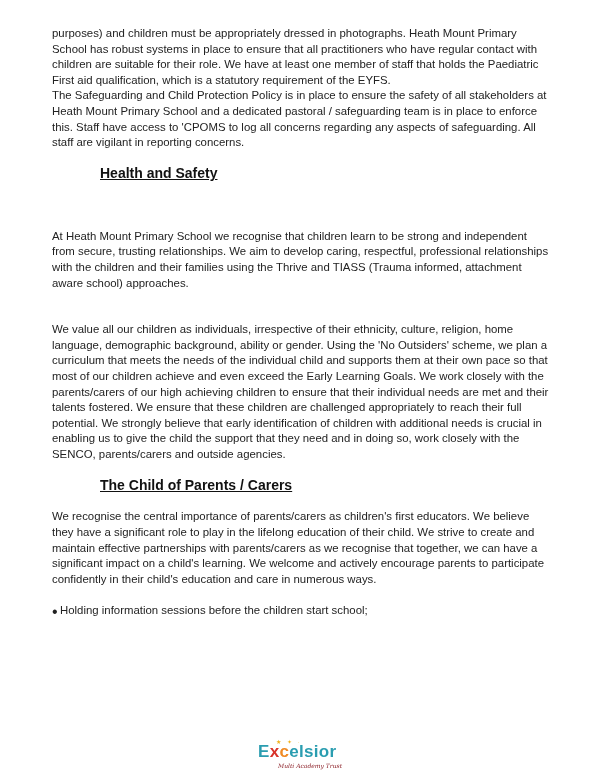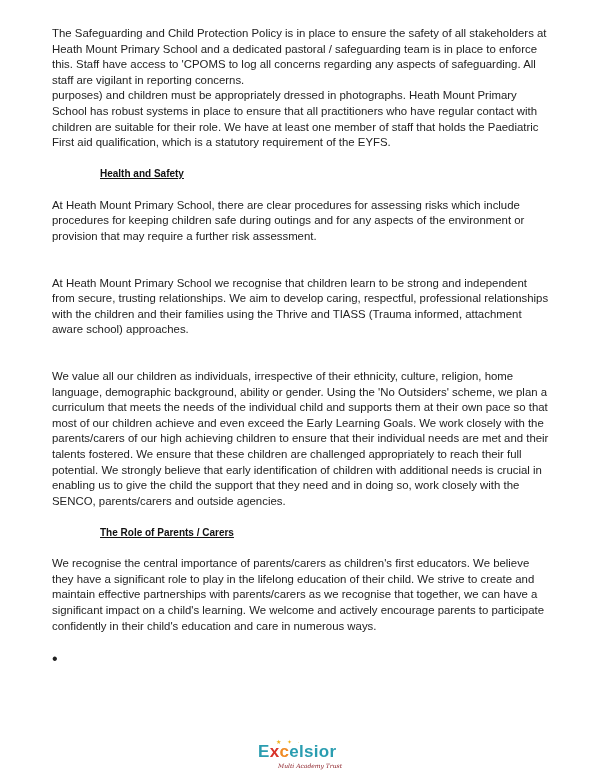--- a/index.html
+++ b/index.html
@@ -1,63 +1,63 @@
 <!DOCTYPE html>
 <html><head>
 <meta charset="utf-8">
 <style>
   html, body { margin: 0; padding: 0; background: #ffffff; }
   body { width: 600px; height: 776px; position: relative; overflow: hidden;
          font-family: "Liberation Sans", sans-serif; color: #222222; }
   .page { position: absolute; left: 52px; top: 26px; width: 500px; }
   p { margin: 0; font-size: 11.4px; line-height: 15.6px; }
   .gap { height: 15.6px; }
-  h2 { margin: 0; font-size: 10px; line-height: 15.6px; font-weight: bold;
+  h2 { margin: 0; font-size: 14px; line-height: 15.6px; font-weight: bold;
        text-decoration: underline; color: #111111; padding-left: 48px; }
   .bullet { display: flex; }
   .bullet .dot { width: 8px; }
   .logo { position: absolute; left: 256px; top: 708px; width: 90px; height: 34px; margin-top: 32px; }
   .logo-word { position: absolute; left: 2px; top: 2px; font-size: 17px; font-weight: bold;
                letter-spacing: 0.3px; white-space: nowrap; }
   .l-e { color: #2a9db0; }
   .l-x { color: #d8332a; }
   .l-c { color: #f08a24; }
   .l-rest { color: #2a9db0; }
   .logo-tag { position: absolute; left: 22px; top: 22px; font-family: "DejaVu Serif", serif;
               font-style: italic; font-size: 6px; color: #8a1c24; white-space: nowrap; }
   .stars { position: absolute; left: 20px; top: -2px; font-size: 6px; color: #f2b31e; letter-spacing: 2px; }
 </style>
 </head>
 <body>
 
 <div class="page">
+  <p>purposes) and children must be appropriately dressed in photographs. Heath Mount Primary School has robust systems in place to ensure that all practitioners who have regular contact with children are suitable for their role. We have at least one member of staff that holds the Paediatric First aid qualification, which is a statutory requirement of the EYFS.</p>
   <p>The Safeguarding and Child Protection Policy is in place to ensure the safety of all stakeholders at Heath Mount Primary School and a dedicated pastoral / safeguarding team is in place to enforce this. Staff have access to 'CPOMS to log all concerns regarding any aspects of safeguarding. All staff are vigilant in reporting concerns.</p>
-  <p>purposes) and children must be appropriately dressed in photographs. Heath Mount Primary School has robust systems in place to ensure that all practitioners who have regular contact with children are suitable for their role. We have at least one member of staff that holds the Paediatric First aid qualification, which is a statutory requirement of the EYFS.</p>
   <div class="gap"></div>
 
   <h2>Health and Safety</h2>
   <div class="gap"></div>
-  <p>At Heath Mount Primary School, there are clear procedures for assessing risks which include procedures for keeping children safe during outings and for any aspects of the environment or provision that may require a further risk assessment.</p>
   <div class="gap"></div>
 
   <div class="gap"></div>
   <p>At Heath Mount Primary School we recognise that children learn to be strong and independent from secure, trusting relationships. We aim to develop caring, respectful, professional relationships with the children and their families using the Thrive and TIASS (Trauma informed, attachment aware school) approaches.</p>
   <div class="gap"></div>
 
   <div class="gap"></div>
   <p>We value all our children as individuals, irrespective of their ethnicity, culture, religion, home language, demographic background, ability or gender. Using the 'No Outsiders' scheme, we plan a curriculum that meets the needs of the individual child and supports them at their own pace so that most of our children achieve and even exceed the Early Learning Goals. We work closely with the parents/carers of our high achieving children to ensure that their individual needs are met and their talents fostered. We ensure that these children are challenged appropriately to reach their full potential. We strongly believe that early identification of children with additional needs is crucial in enabling us to give the child the support that they need and in doing so, work closely with the SENCO, parents/carers and outside agencies.</p>
   <div class="gap"></div>
 
-  <h2>The Role of Parents / Carers</h2>
+  <h2>The Child of Parents / Carers</h2>
   <div class="gap"></div>
   <p>We recognise the central importance of parents/carers as children's first educators. We believe they have a significant role to play in the lifelong education of their child. We strive to create and maintain effective partnerships with parents/carers as we recognise that together, we can have a significant impact on a child's learning. We welcome and actively encourage parents to participate confidently in their child's education and care in numerous ways.</p>
   <div class="gap"></div>
 
   <div class="bullet">
     <span class="dot">•</span>
+    <p>Holding information sessions before the children start school;</p>
   </div>
 </div>
 
 <div class="logo">
   <span class="stars">★ ✦ ·</span>
   <div class="logo-word">
     <span class="l-e">E</span><span class="l-x">x</span><span class="l-c">c</span><span class="l-rest">elsior</span>
   </div>
   <div class="logo-tag">Multi Academy Trust</div>
 </div>

